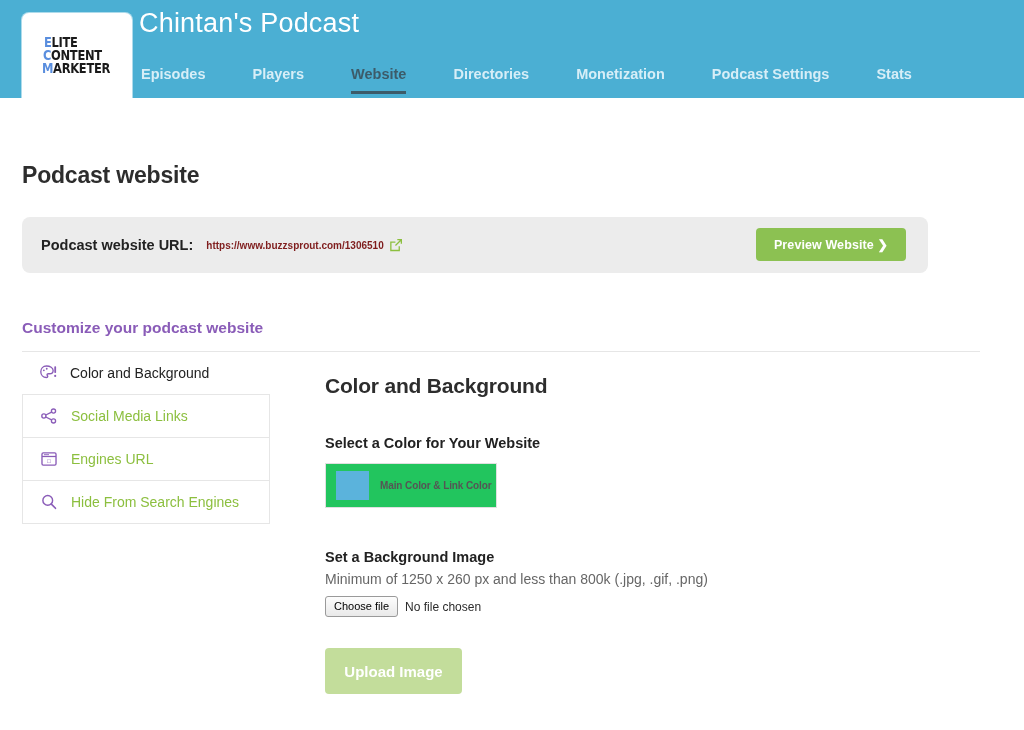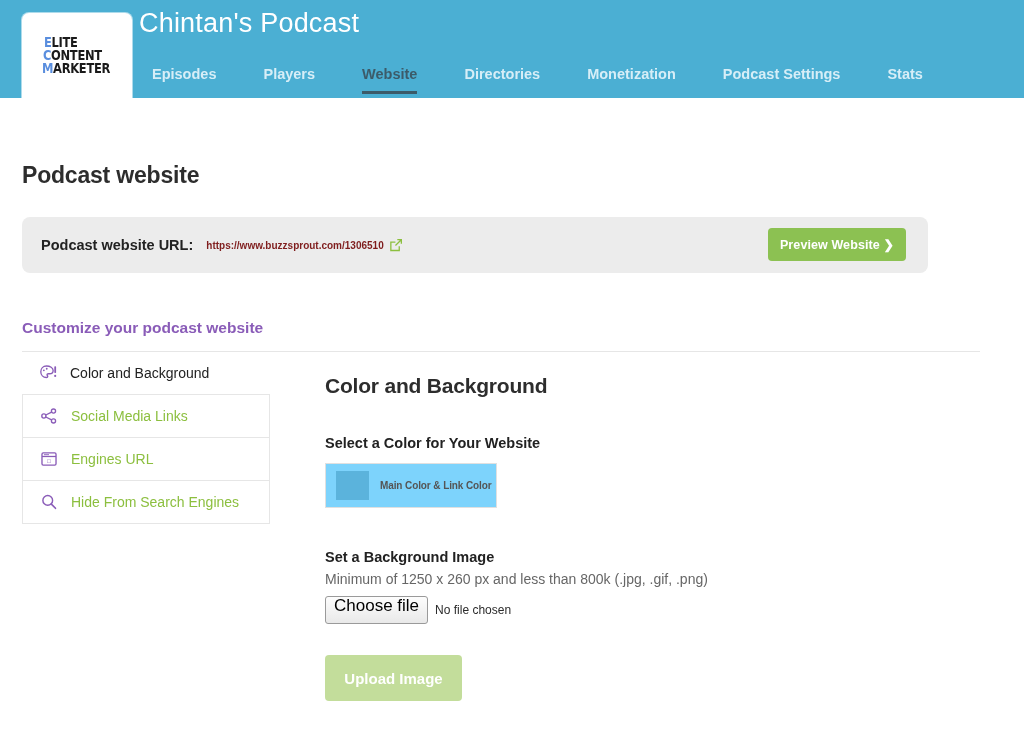--- a/index.html
+++ b/index.html
@@ -46,21 +46,21 @@
     position: absolute;
     left: 139px; top: 8px;
     font-size: 27px;
     font-weight: 400;
     color: #ffffff;
     letter-spacing: 0.2px;
   }
 
   .nav {
     position: absolute;
-    left: 152px; top: 66px;
+    left: 141px; top: 66px;
     display: flex;
     align-items: flex-start;
     height: 32px;
   }
   .nav-item {
     font-size: 14.5px;
     font-weight: bold;
     color: #d7eef7;
     padding: 0 0 9px 0;
     margin-right: 47px;
@@ -116,21 +116,21 @@
     display: inline-block;
     margin-left: 5px;
     position: relative;
     top: 2px;
   }
   .preview-btn {
     position: absolute;
     right: 22px;
     top: 11px;
     height: 33px;
-    padding: 0 12px;
+    padding: 0 18px;
     background: #8cc152;
     border: none;
     border-radius: 4px;
     color: #ffffff;
     font-size: 12.5px;
     font-weight: bold;
     font-family: "Liberation Sans", sans-serif;
     cursor: pointer;
     letter-spacing: 0.1px;
   }
@@ -215,21 +215,21 @@
   }
   .color-box {
     margin-top: 12px;
     width: 172px;
     height: 45px;
     border: 1px solid #e0e0e0;
     display: flex;
     align-items: center;
     padding-left: 10px;
     cursor: pointer;
-    background: #7dd3fc;
+    background: #22c55e;
   }
   .color-swatch {
     width: 33px;
     height: 29px;
     flex: 0 0 33px;
     margin-right: 11px;
   }
   .color-text {
     font-size: 10px;
     font-weight: bold;
@@ -248,26 +248,26 @@
     font-size: 14px;
     color: #666666;
   }
   .file-row {
     margin-top: 9px;
     display: flex;
     align-items: center;
   }
   .choose-file-btn {
     font-family: "Liberation Sans", sans-serif;
-    font-size: 17px;
+    font-size: 11px;
     color: #000000;
     background: linear-gradient(#fdfdfd, #e9e9e9);
     border: 1px solid #9a9a9a;
     border-radius: 3px;
-    padding: 2px 8px 10px 8px;
+    padding: 2px 8px 3px 8px;
     cursor: pointer;
     line-height: 14px;
   }
   .no-file-text {
     margin-left: 7px;
     font-size: 12px;
     color: #2b2b2b;
   }
   .upload-btn {
     margin-top: 31px;

